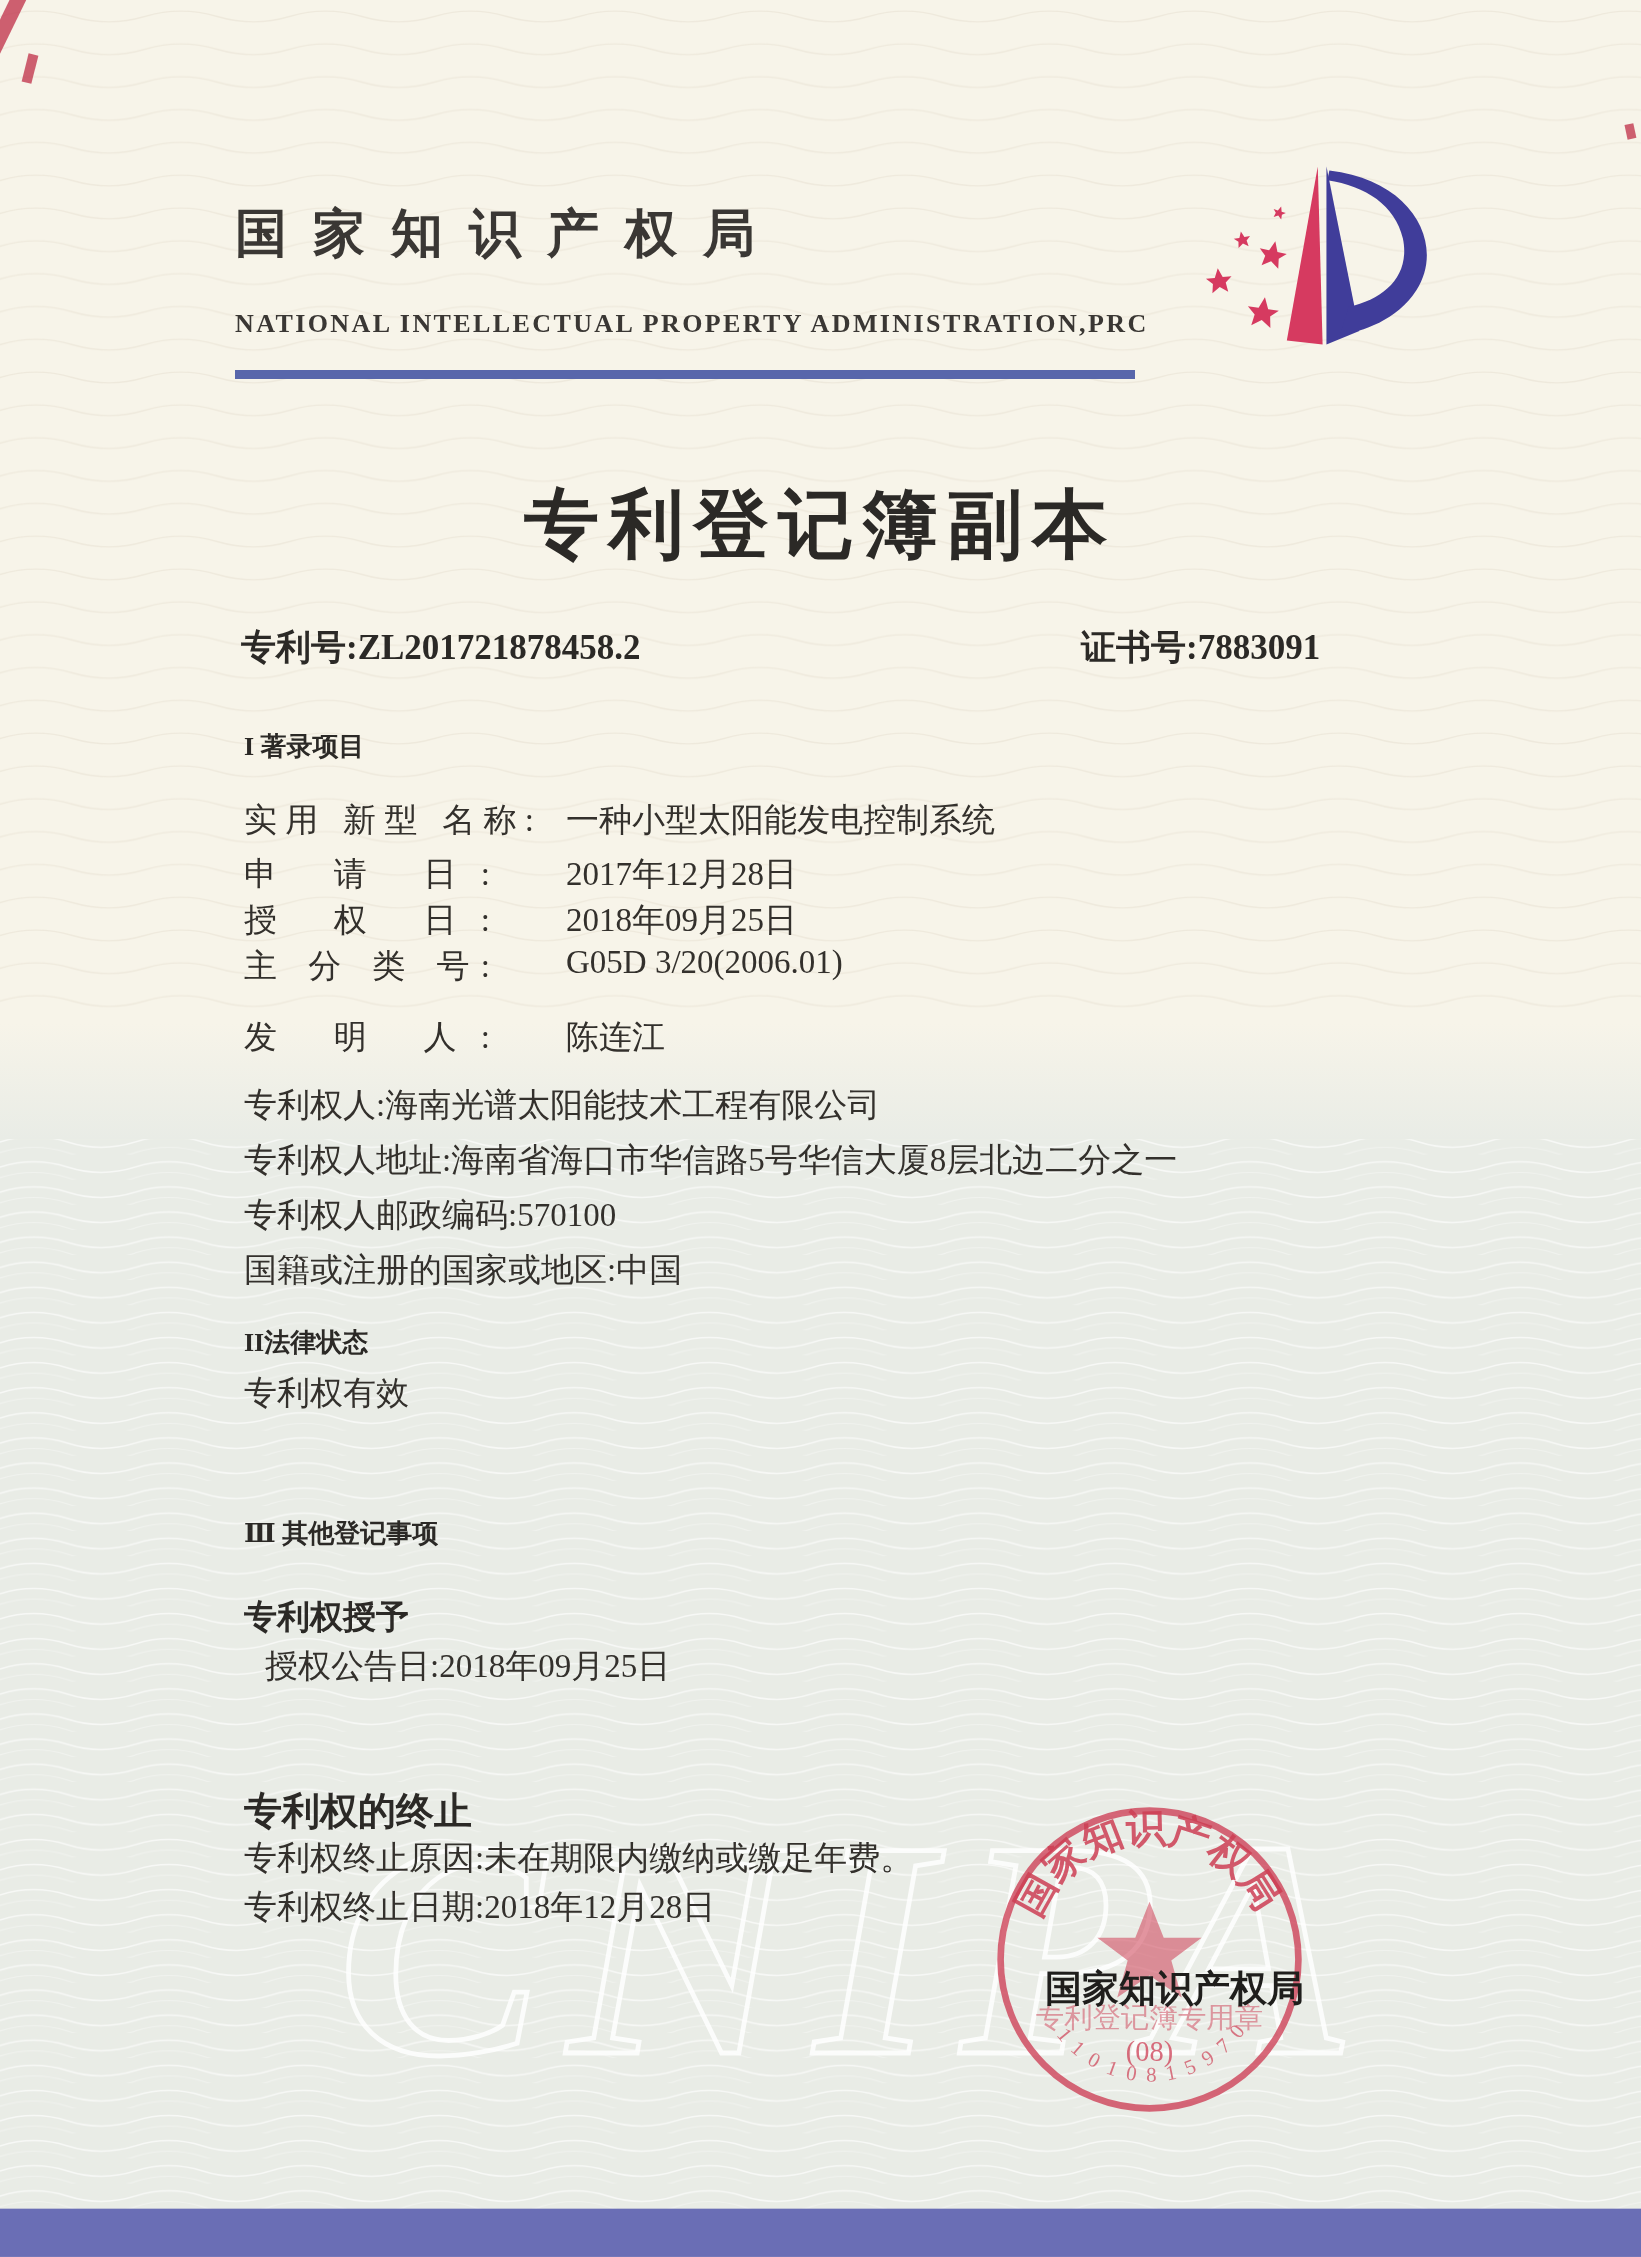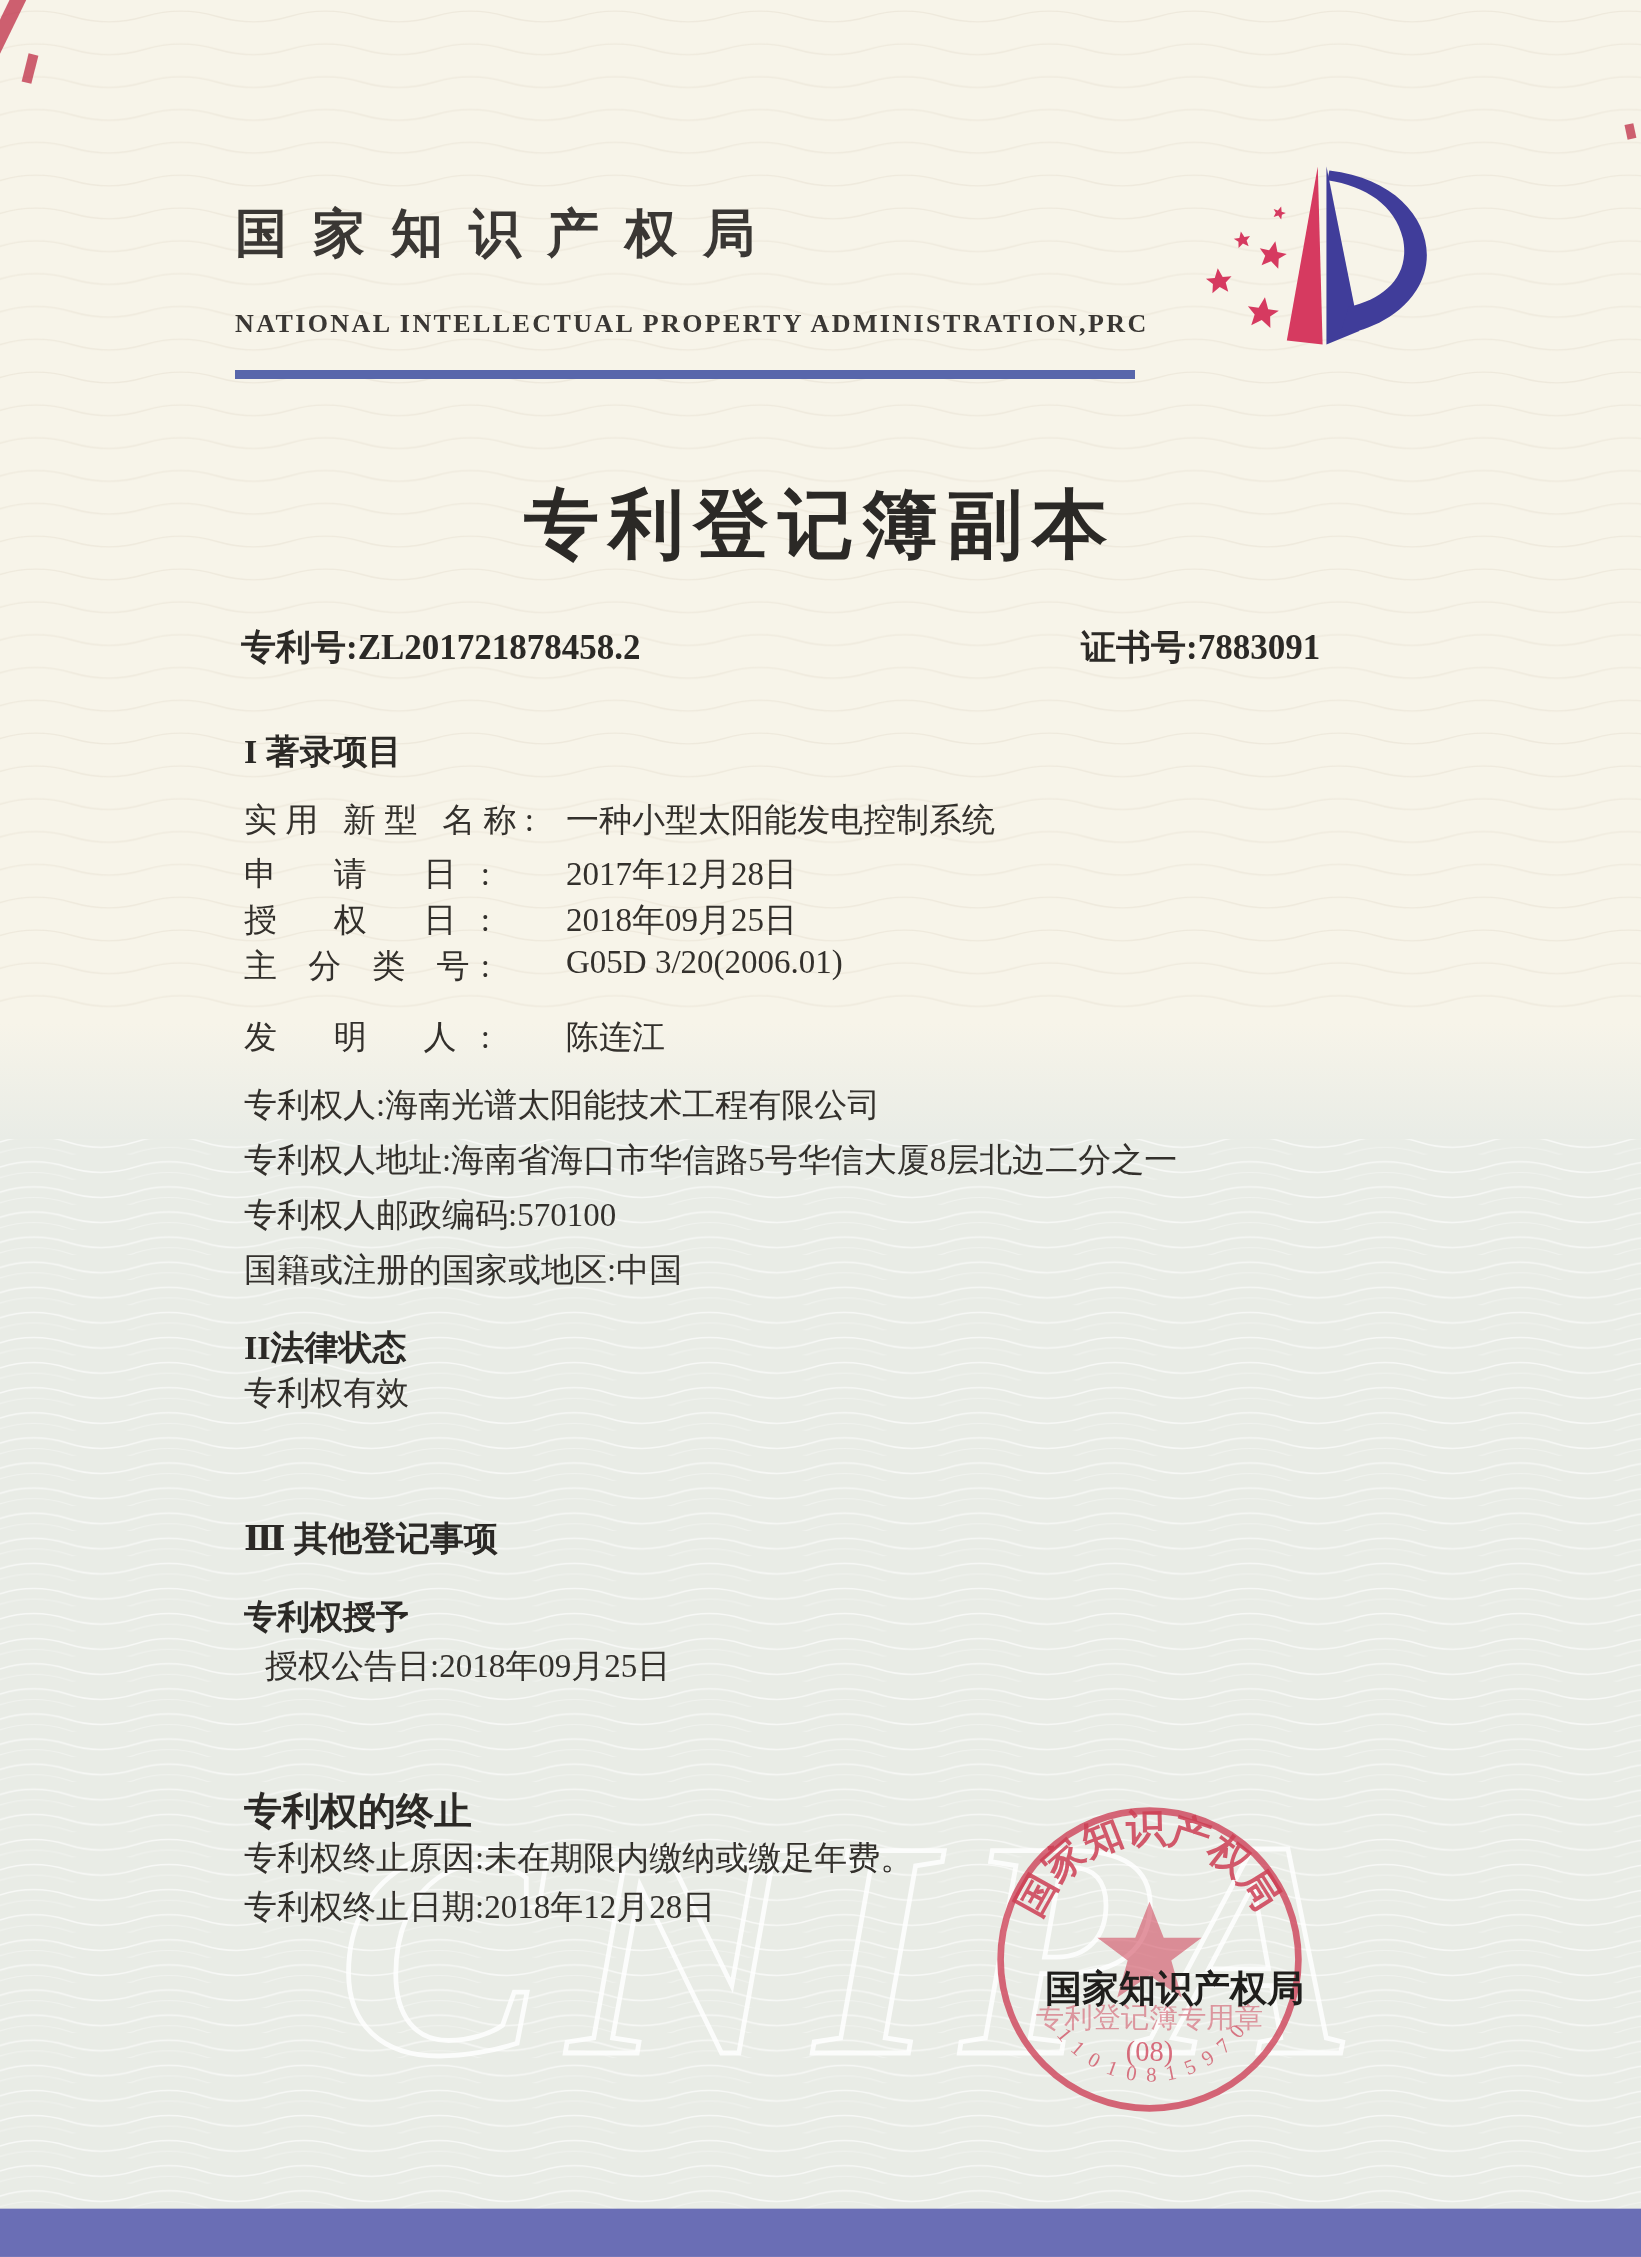--- a/index.html
+++ b/index.html
@@ -7,21 +7,21 @@
         font-family:"Liberation Serif","DejaVu Serif",serif;color:#2f2c28;}
   .abs{position:absolute;white-space:nowrap;}
   
   .agency-cn{left:235px;top:199px;font-size:52px;font-weight:600;letter-spacing:26px;color:#3a3734;}
   .agency-en{left:235px;top:309px;font-size:26px;font-weight:600;letter-spacing:2.4px;color:#3a3734;}
   .rule{left:235px;top:370px;width:900px;height:8.7px;background:#5866ab;}
   .doc-title{left:0;right:0;top:475px;text-align:center;font-size:75px;font-weight:700;letter-spacing:9.7px;color:#2b2926;}
   .numrow{top:624px;font-size:35px;font-weight:600;color:#2b2926;}
   .num-left{left:241px;}
   .num-right{left:1081px;}
-  .h1{font-size:34px;font-weight:700;color:#2b2926;}
+  .h1{font-size:26px;font-weight:700;color:#2b2926;}
   .line{font-size:33px;color:#33302c;}
   .field{position:absolute;left:244px;height:42px;font-size:33px;color:#33302c;}
   .fl{display:inline-block;width:246px;text-align:justify;text-align-last:justify;}
   .fl.wide{width:290px;}
   .fv{position:absolute;left:322px;top:0;white-space:nowrap;}
   
   .bgsvg{position:absolute;left:0;top:0;z-index:0;}
   .content{position:relative;z-index:3;}
   .watermark{left:338px;top:1772px;z-index:1;font-size:309px;font-style:italic;font-weight:700;
              letter-spacing:24px;color:transparent;-webkit-text-stroke:4.8px rgba(255,255,255,0.82);}

